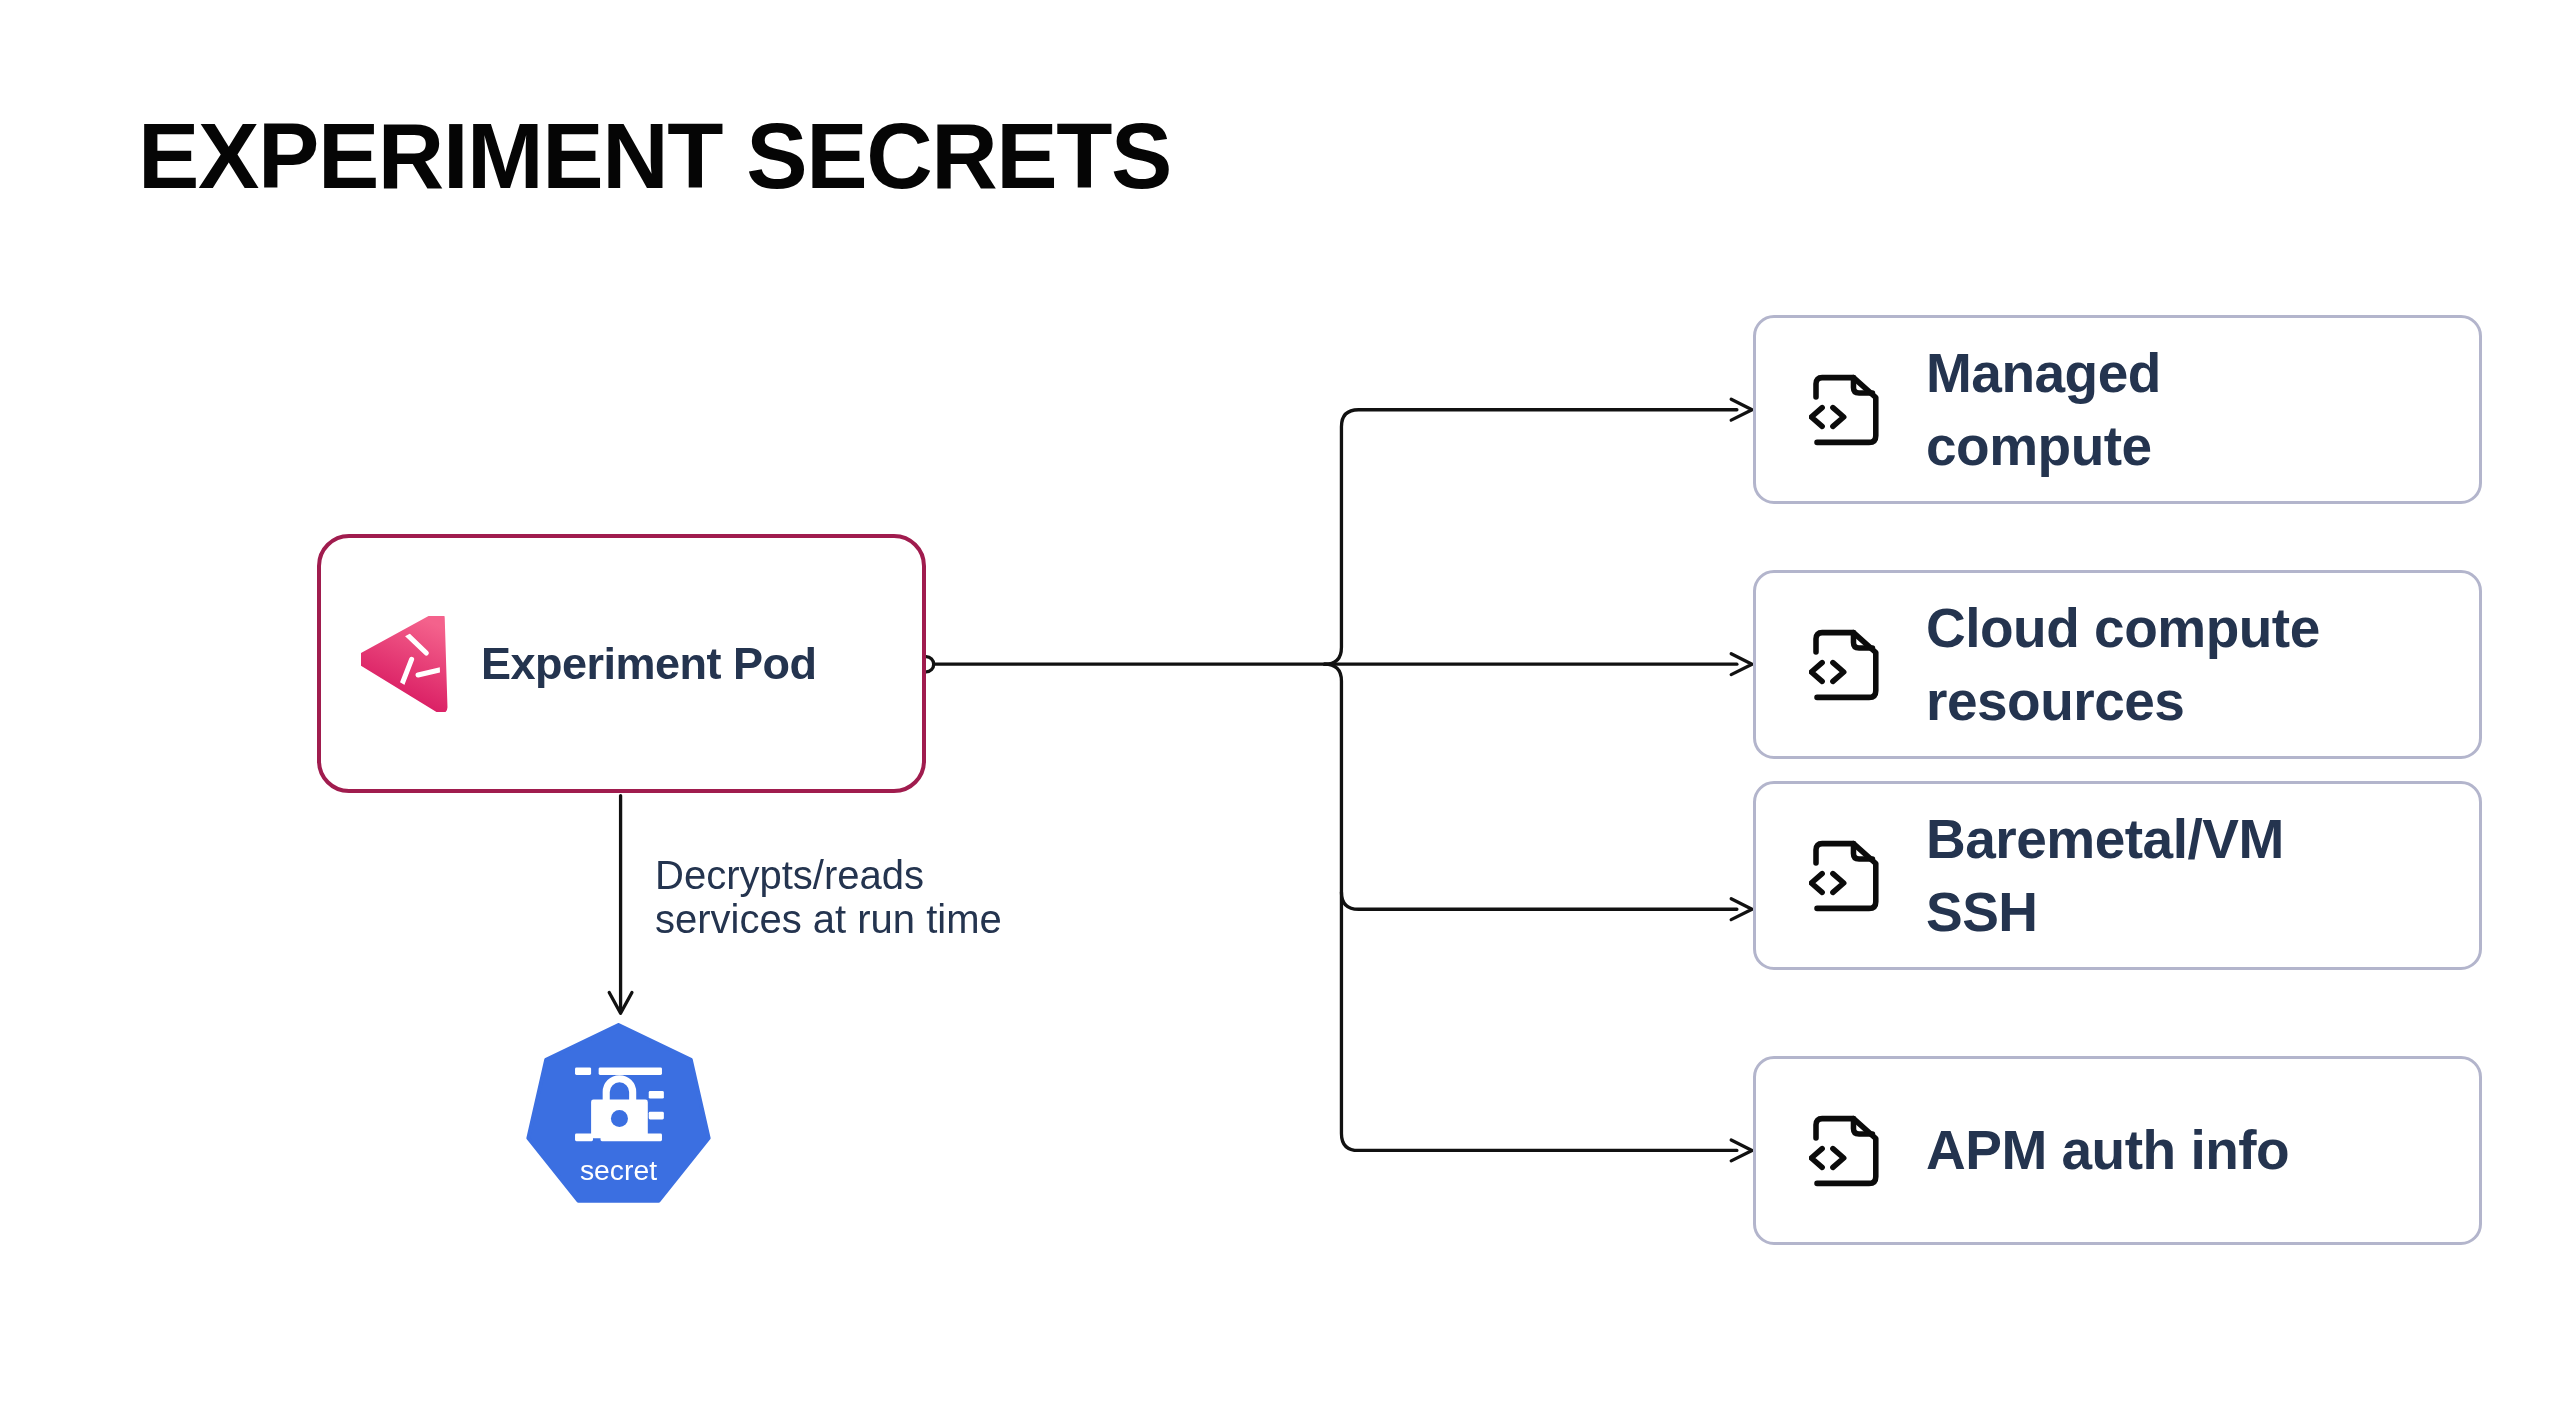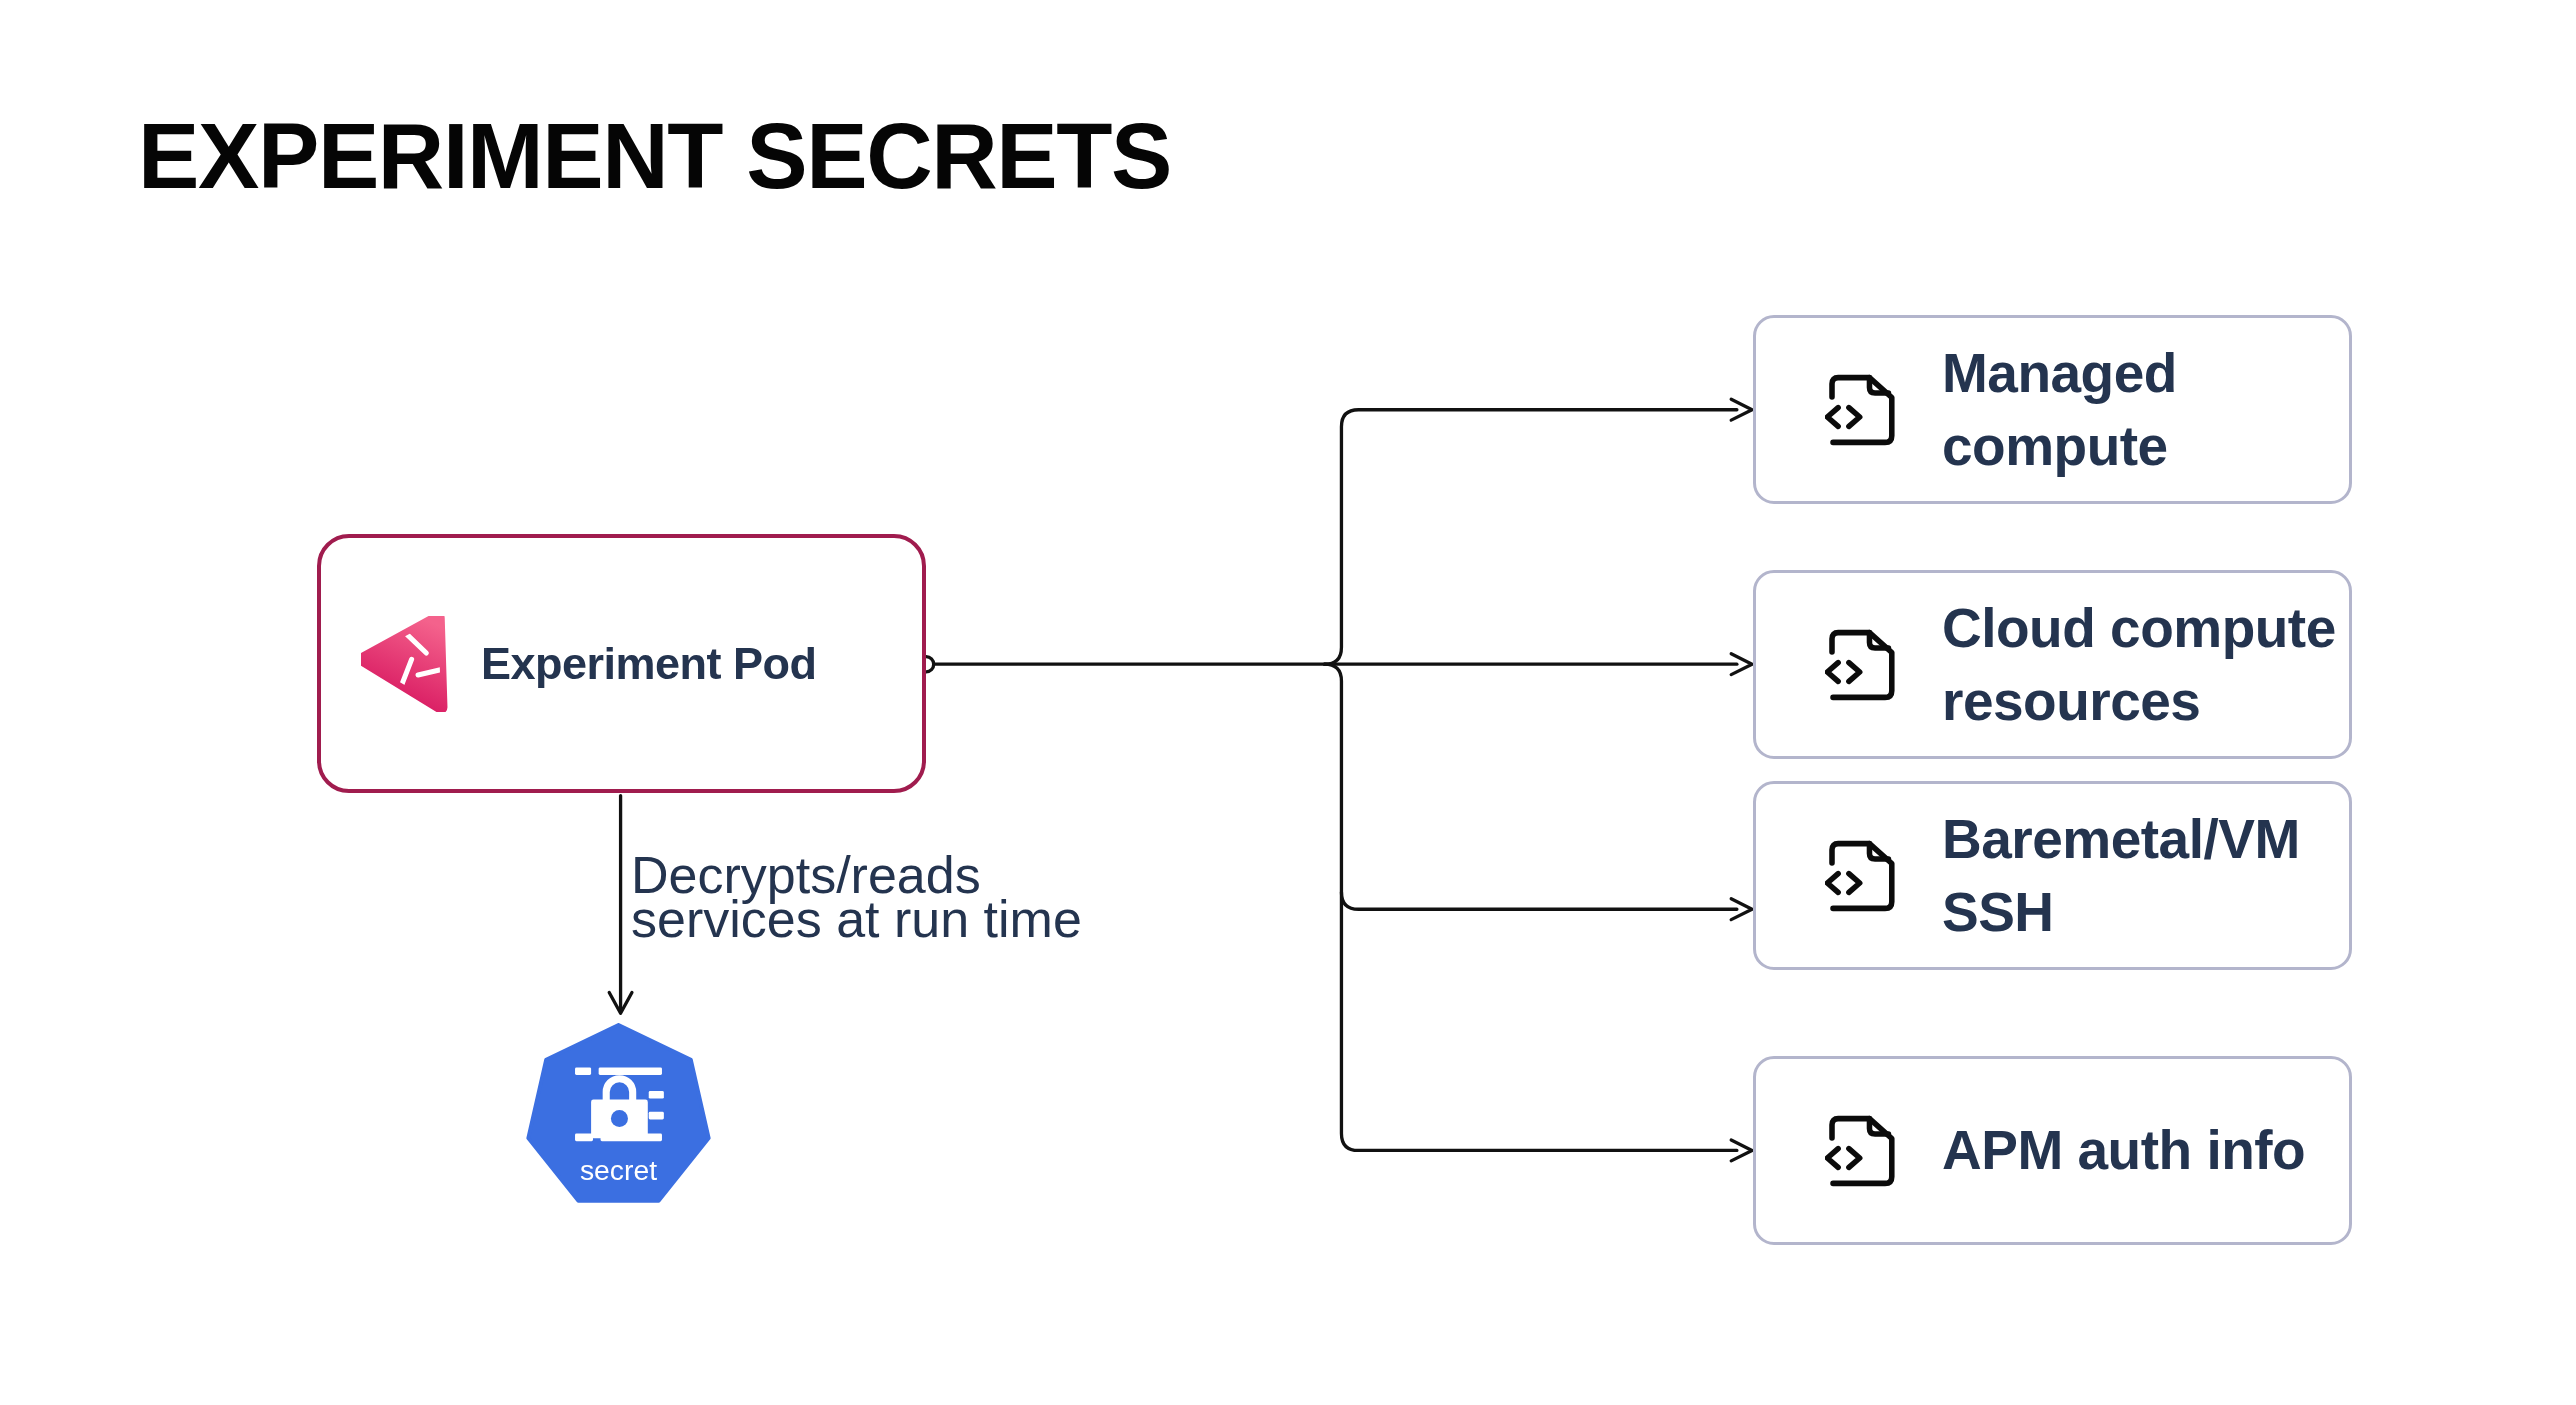--- a/index.html
+++ b/index.html
@@ -28,33 +28,33 @@
     background: #ffffff; border: 4.3px solid #A01C4E; border-radius: 32px;
     display: flex; align-items: center; gap: 28px; padding-left: 40px;
   }
   .pod-label {
     font-size: 45px; font-weight: 700; color: #24344F; white-space: nowrap;
     letter-spacing: -0.5px;
   }
 
   
   .decrypt-note {
-    position: absolute; left: 631px; top: 853px;
-    font-size: 52px; font-weight: 500; line-height: 44px; color: #24344F;
+    position: absolute; left: 655px; top: 853px;
+    font-size: 40px; font-weight: 500; line-height: 44px; color: #24344F;
     white-space: nowrap;
   }
 
   
   .secret-node { position: absolute; left: 524px; top: 1023px; width: 189px; height: 189px; }
 
   
   .tbox {
-    position: absolute; left: 1753px; width: 599px; height: 189px;
+    position: absolute; left: 1753px; width: 729px; height: 189px;
     background: #ffffff; border: 3.8px solid #B3B5CC; border-radius: 21px;
-    display: flex; align-items: center; gap: 47px; padding-left: 69px;
+    display: flex; align-items: center; gap: 47px; padding-left: 53px;
   }
   .tbox .tlabel {
     font-size: 55px; font-weight: 700; line-height: 73px; color: #24344F;
     letter-spacing: -0.5px; white-space: nowrap;
   }
   .tbox-1 { top: 315px; }
   .tbox-2 { top: 570px; }
   .tbox-3 { top: 781px; }
   .tbox-4 { top: 1056px; }
 

